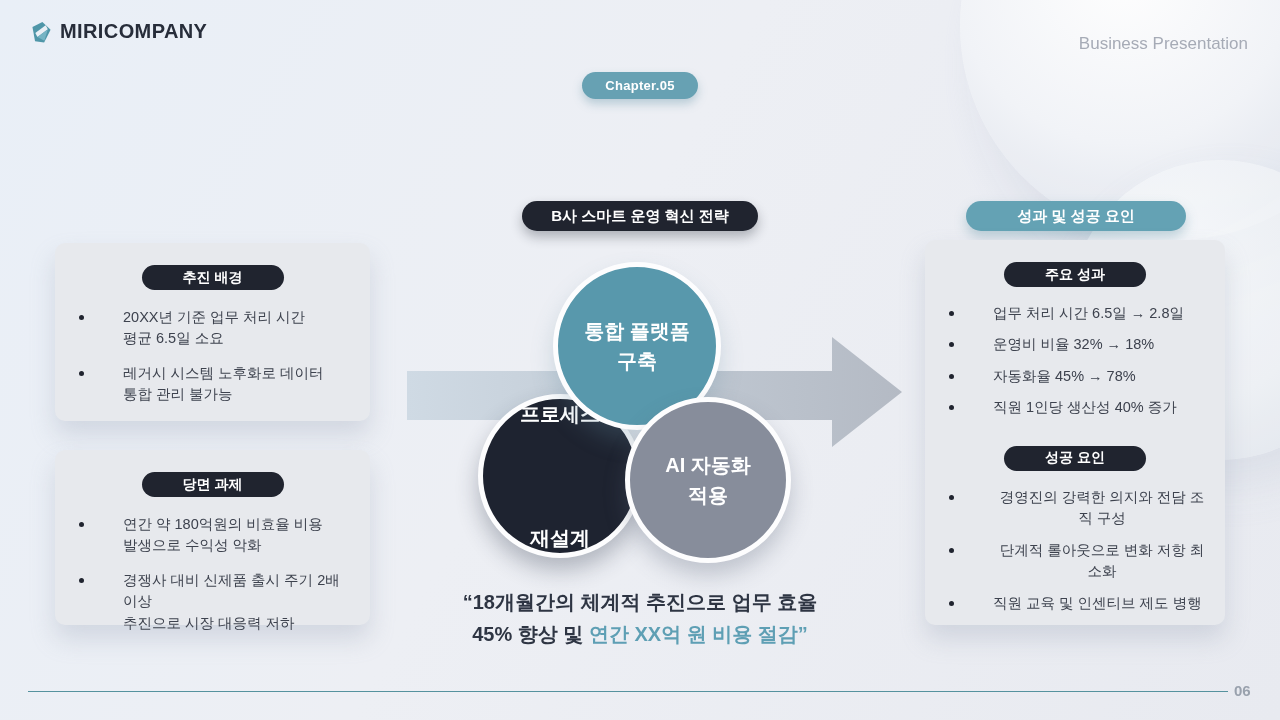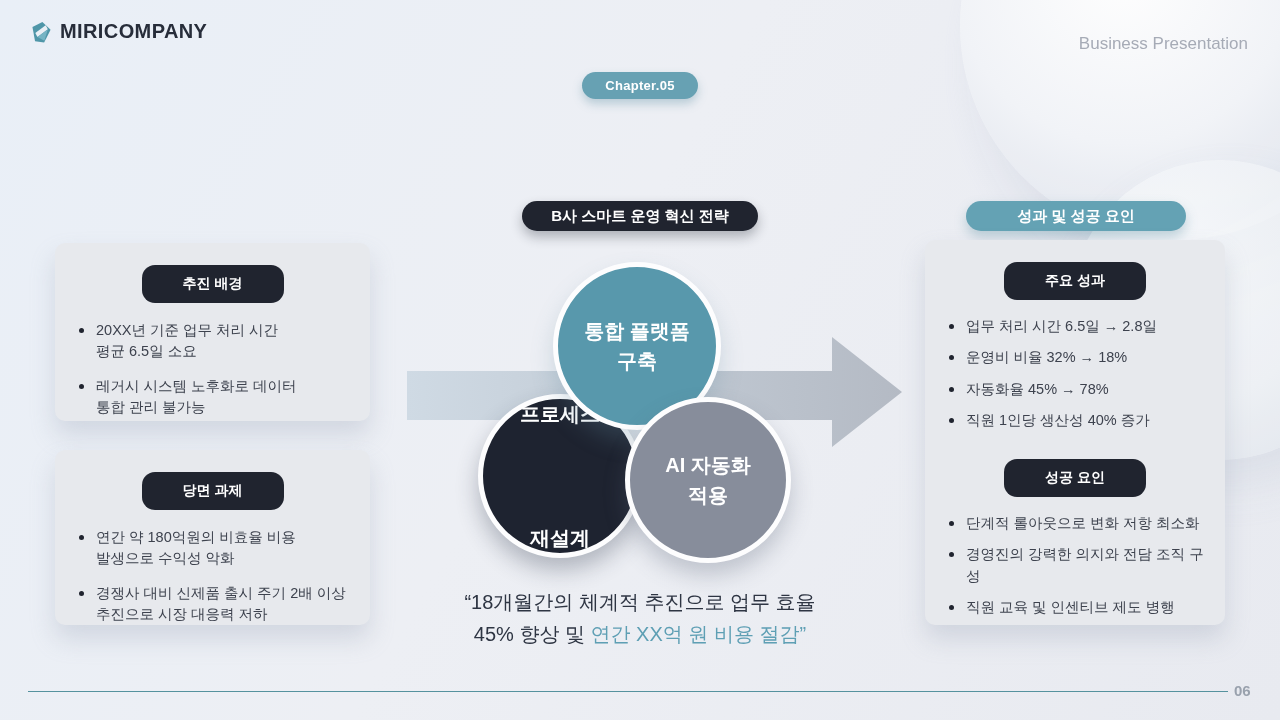--- a/index.html
+++ b/index.html
@@ -54,38 +54,38 @@
   }
   .pill-dark { left: 522px; top: 201px; width: 236px; background: #20242f; box-shadow: 0 6px 12px rgba(25,32,48,0.3); }
   .pill-teal { left: 966px; top: 201px; width: 220px; background: #64a2b4; box-shadow: 0 6px 12px rgba(90,140,160,0.35); }
 
   
   .card {
     position: absolute; background: #e7e9ed; border-radius: 10px;
     box-shadow: 0 14px 24px rgba(148,158,178,0.30);
   }
   .card-badge {
-    margin: 22px auto 0; width: max-content; min-width: 142px; height: 38px;
+    margin: 22px auto 0; width: max-content; min-width: 142px; height: 25px;
     display: flex; align-items: center; justify-content: center;
     background: #20242f; color: #fff; font-size: 14px; font-weight: 600;
     padding: 0 34px; border-radius: 13px;
   }
   .bullets { list-style: none; margin-top: 17px; padding: 0 14px 0 24px; }
   .bullets li { display: flex; gap: 12px; margin-bottom: 13px; }
   .bullets .dot {
     flex: 0 0 auto; width: 5px; height: 5px; border-radius: 50%;
     background: #20242f; margin-top: 8px;
   }
   .bullets .txt {
-    font-size: 14.5px; color: #3d424e; line-height: 1.48; white-space: pre-line;
+    font-size: 14.5px; color: #3d424e; line-height: 1.48; white-space: pre-line; margin-left: 27px;
   }
   #card-bg { left: 55px; top: 243px; width: 315px; height: 178px; }
   #card-task { left: 55px; top: 450px; width: 315px; height: 175px; }
   #card-result { left: 925px; top: 240px; width: 300px; height: 385px; }
-  #card-result .card-badge + .bullets { margin-top: 16px; }
+  #card-result .card-badge + .bullets { margin-top: 16px; text-align: center; }
   #card-result .bullets li { margin-bottom: 10px; }
   #card-result .section-2 { margin-top: 27px; }
 
   
   .arrow-svg { position: absolute; left: 405px; top: 330px; z-index: 1; }
 
   
   .circle {
     position: absolute; border-radius: 50%;
     display: flex; flex-direction: column; align-items: center; justify-content: center;
@@ -95,21 +95,21 @@
   .circle-platform { left: 553px; top: 262px; width: 168px; height: 168px; background: #5898ac; z-index: 3;
     box-shadow: 0 12px 22px rgba(100,140,160,0.25); }
   .circle-process  { left: 478px; top: 394px; width: 164px; height: 164px; background: #1e2330; z-index: 2;
     box-shadow: 0 12px 22px rgba(40,50,70,0.3); justify-content: space-between; }
   .circle-ai       { left: 625px; top: 397px; width: 166px; height: 166px; background: #878d9b; z-index: 4;
     box-shadow: 0 12px 22px rgba(90,100,120,0.3); }
 
   
   .quote {
     position: absolute; left: 0; top: 587px; width: 100%;
-    text-align: center; font-size: 20px; font-weight: 400; color: #2e3543; line-height: 1.58;
+    text-align: center; font-size: 20px; font-weight: 700; color: #2e3543; line-height: 1.58;
   }
   .quote .accent { color: #5e9fb4; }
 
   
   .footer-line {
     position: absolute; left: 28px; top: 691px; width: 1200px; height: 0;
     border-top: 1.5px solid #55929e;
   }
   .page-number {
     position: absolute; left: 1234px; top: 682px;
@@ -215,25 +215,25 @@
       </li>
       <li>
         <span class="dot"></span>
         <span class="txt">직원 1인당 생산성 40% 증가</span>
       </li>
     </ul>
     <div class="card-badge section-2">성공 요인</div>
     <ul class="bullets">
       <li>
         <span class="dot"></span>
+        <span class="txt">경영진의 강력한 의지와 전담 조직 구성</span>
+      </li>
+      <li>
+        <span class="dot"></span>
         <span class="txt">단계적 롤아웃으로 변화 저항 최소화</span>
-      </li>
-      <li>
-        <span class="dot"></span>
-        <span class="txt">경영진의 강력한 의지와 전담 조직 구성</span>
       </li>
       <li>
         <span class="dot"></span>
         <span class="txt">직원 교육 및 인센티브 제도 병행</span>
       </li>
     </ul>
   </div>
 
   <div class="quote">
     <div>“18개월간의 체계적 추진으로 업무 효율</div>

